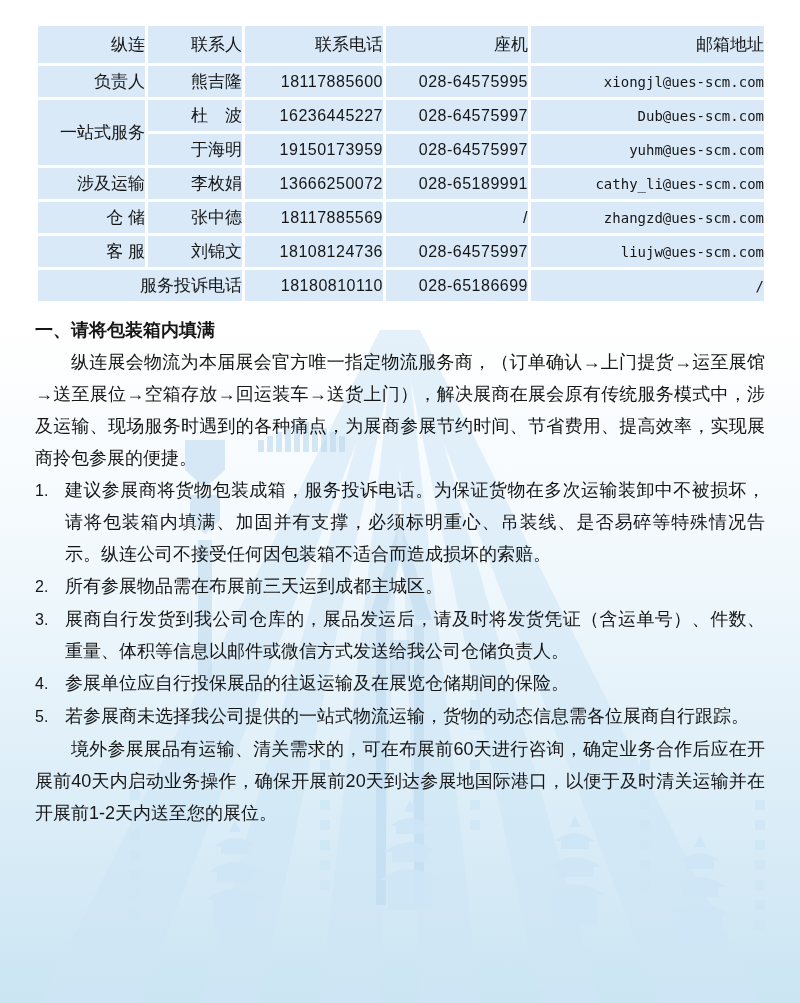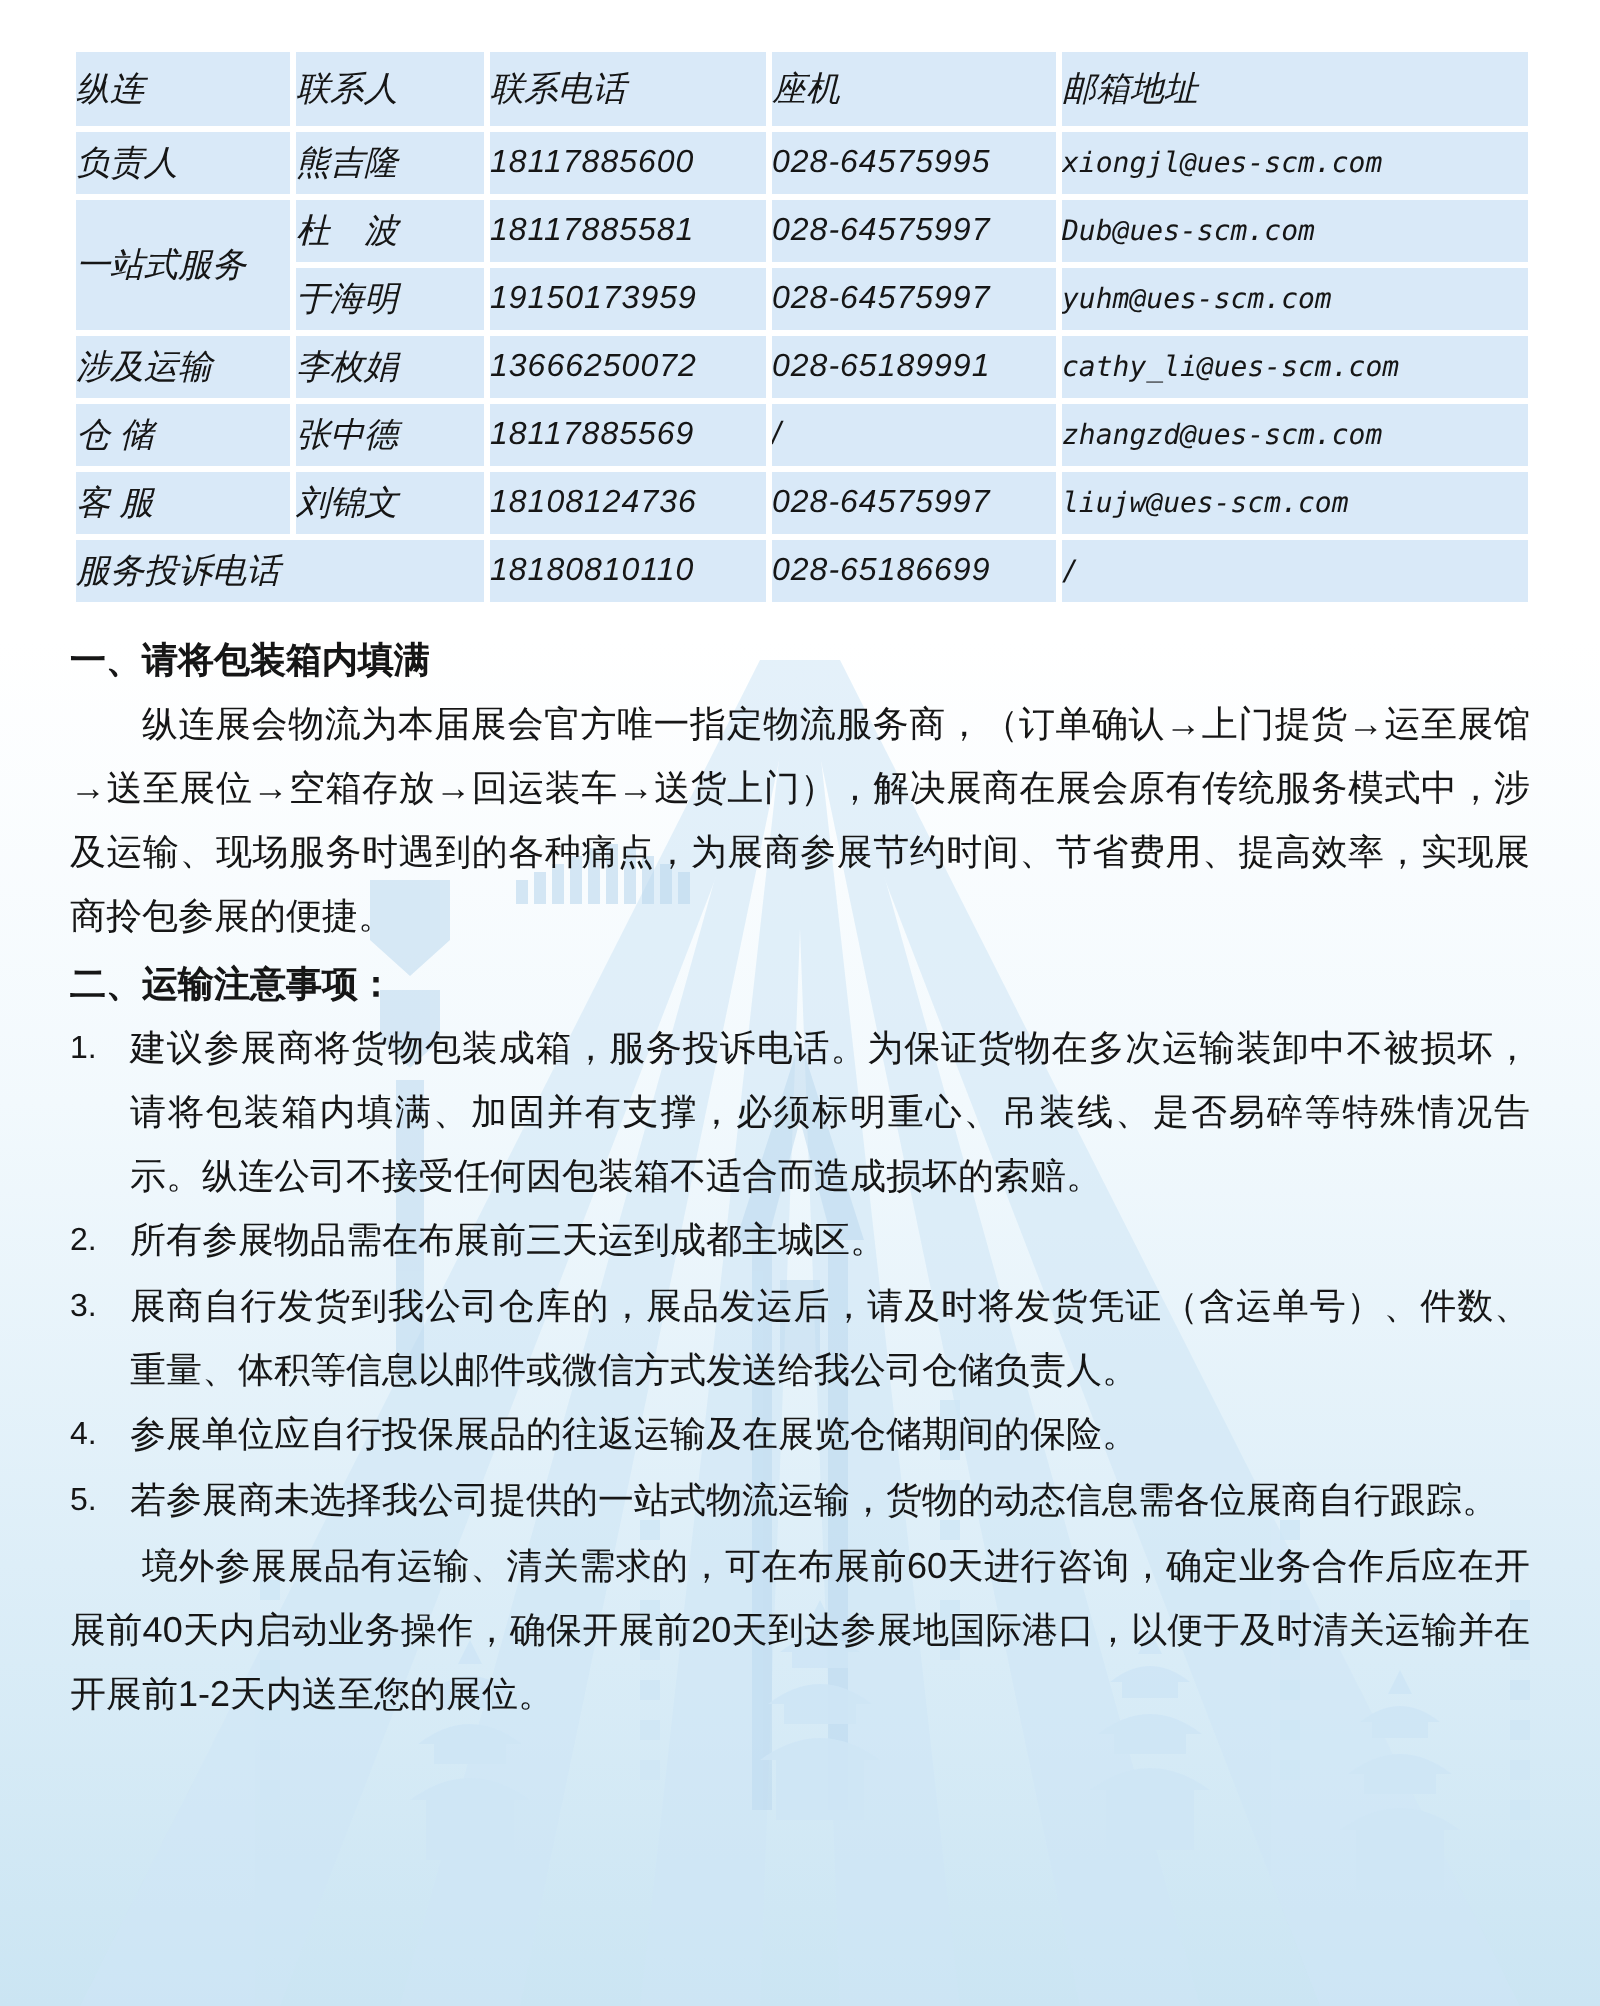--- a/index.html
+++ b/index.html
@@ -35,25 +35,24 @@
   }
   table.contact{
     width:730px;
     margin-top:13px;
     border-collapse:separate;
     border-spacing:3px;
     table-layout:fixed;
   }
   table.contact td{
     background:var(--cell);
-    text-align:left;vertical-align:middle;
+    text-align:right;vertical-align:middle;
     font-size:17px;
     height:31px;
     overflow:hidden;
-    font-style:italic;
   }
   table.contact tr.head td{height:37px;}
   table.contact td.num{font-size:16px;letter-spacing:0.5px;}
   table.contact td.email{font-family:"DejaVu Sans Mono",monospace;font-size:14px;}
   .sec-title{
     font-size:18px;line-height:32px;font-weight:bold;
     margin-top:10px;
   }
   .list{margin-top:0;}
   .li{
@@ -168,21 +167,21 @@
     <tr>
       <td>负责人</td>
       <td>熊吉隆</td>
       <td class="num">18117885600</td>
       <td class="num">028-64575995</td>
       <td class="email">xiongjl@ues-scm.com</td>
     </tr>
     <tr>
       <td rowspan="2">一站式服务</td>
       <td>杜　波</td>
-      <td class="num">18117885581</td>
+      <td class="num">16236445227</td>
       <td class="num">028-64575997</td>
       <td class="email">Dub@ues-scm.com</td>
     </tr>
     <tr>
       <td>于海明</td>
       <td class="num">19150173959</td>
       <td class="num">028-64575997</td>
       <td class="email">yuhm@ues-scm.com</td>
     </tr>
     <tr>
@@ -211,21 +210,20 @@
       <td class="num">18180810110</td>
       <td class="num">028-65186699</td>
       <td class="email">/</td>
     </tr>
   </tbody>
     </table>
 
   <div class="sec-title">一、请将包装箱内填满</div>
   <p class="para" style="margin-top:0">纵连展会物流为本届展会官方唯一指定物流服务商，（订单确认→上门提货→运至展馆→送至展位→空箱存放→回运装车→送货上门），解决展商在展会原有传统服务模式中，涉及运输、现场服务时遇到的各种痛点，为展商参展节约时间、节省费用、提高效率，实现展商拎包参展的便捷。</p>
 
-  <div class="sec-title" style="margin-top:2px">二、运输注意事项：</div>
   <div class="list">
     <div class="li">
       <span class="num">1.</span>
       <span class="txt">建议参展商将货物包装成箱，服务投诉电话。为保证货物在多次运输装卸中不被损坏，请将包装箱内填满、加固并有支撑，必须标明重心、吊装线、是否易碎等特殊情况告示。纵连公司不接受任何因包装箱不适合而造成损坏的索赔。</span>
     </div>
     <div class="li">
       <span class="num">2.</span>
       <span class="txt">所有参展物品需在布展前三天运到成都主城区。</span>
     </div>
     <div class="li">

